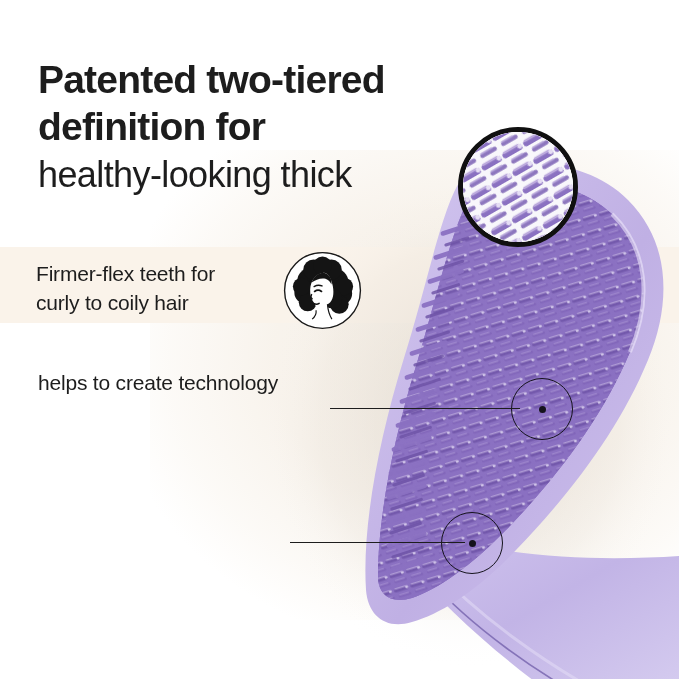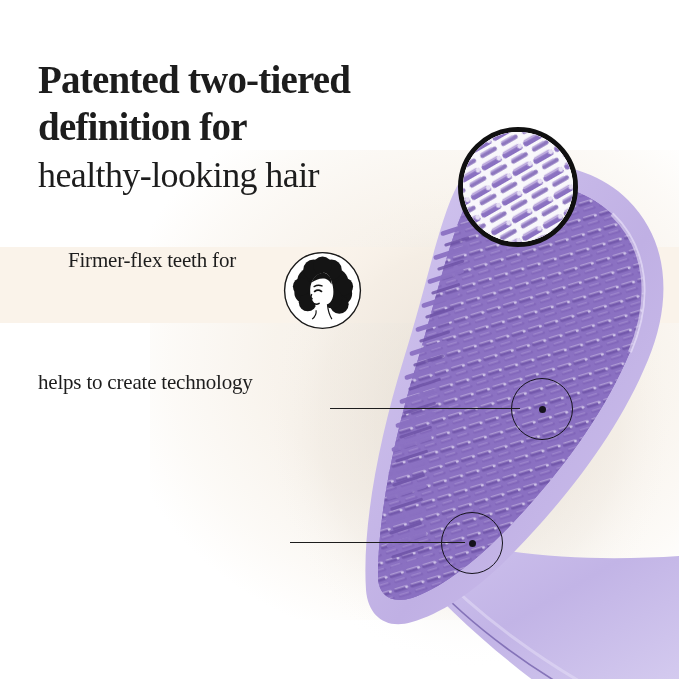--- a/index.html
+++ b/index.html
@@ -6,21 +6,21 @@
     margin: 0;
     padding: 0;
     background: #ffffff;
   }
   #stage {
     position: relative;
     width: 679px;
     height: 679px;
     overflow: hidden;
     background: #22c55e;
-    font-family: Liberation Serif, serif;
+    font-family: Liberation Sans, sans-serif;
   }
 
   
   .bg-base {
     position: absolute;
     inset: 0;
     background: #ffffff;
   }
   
   .bg-blob {
@@ -66,21 +66,21 @@
   .feature {
     position: absolute;
     color: #1d1d1d;
     font-size: 21px;
     line-height: 29px;
     font-weight: 400;
     letter-spacing: -0.2px;
   }
   .feature .fline { display: block; white-space: nowrap; }
 
-  #feature-1 { left: 36px; top: 246px; margin-left: 32px; }
+  #feature-1 { left: 36px; top: 259px; }
   #feature-2 { left: 38px; top: 368px; }
   #feature-3 { left: 38px; top: 503px; }
 
   
   .avatar {
     position: absolute;
     left: 283px;
     top: 251px;
     width: 79px;
     height: 79px;
@@ -304,25 +304,26 @@
   <div class="callout" id="callout-2">
     <span class="dot"></span>
   </div>
 
   <div class="leader" id="leader-1"></div>
   <div class="leader" id="leader-2"></div>
 
   <div class="headline">
     <div class="hl-bold">Patented two-tiered</div>
     <div class="hl-bold">definition for</div>
-    <div class="hl-light">healthy-looking hair</div>
+    <div class="hl-light">healthy-looking thick</div>
   </div>
 
   <div class="feature" id="feature-1">
     <span class="fline">Firmer-flex teeth for</span>
+    <span class="fline">curly to coily hair</span>
   </div>
 
   <div class="feature" id="feature-2">
     <span class="fline">helps to create technology</span>
   </div>
 
 
   <svg class="avatar" viewBox="0 0 80 80">
     <circle cx="40" cy="40" r="38.4" fill="#ffffff" stroke="#1a1a1a" stroke-width="1.4"></circle>
     <g fill="#141414">

